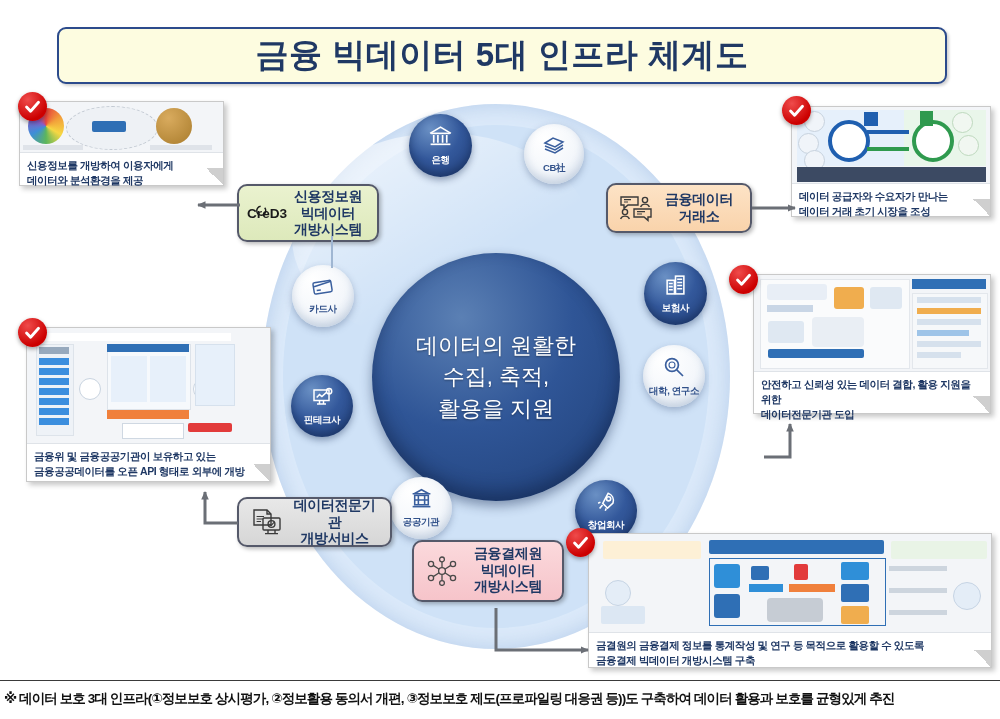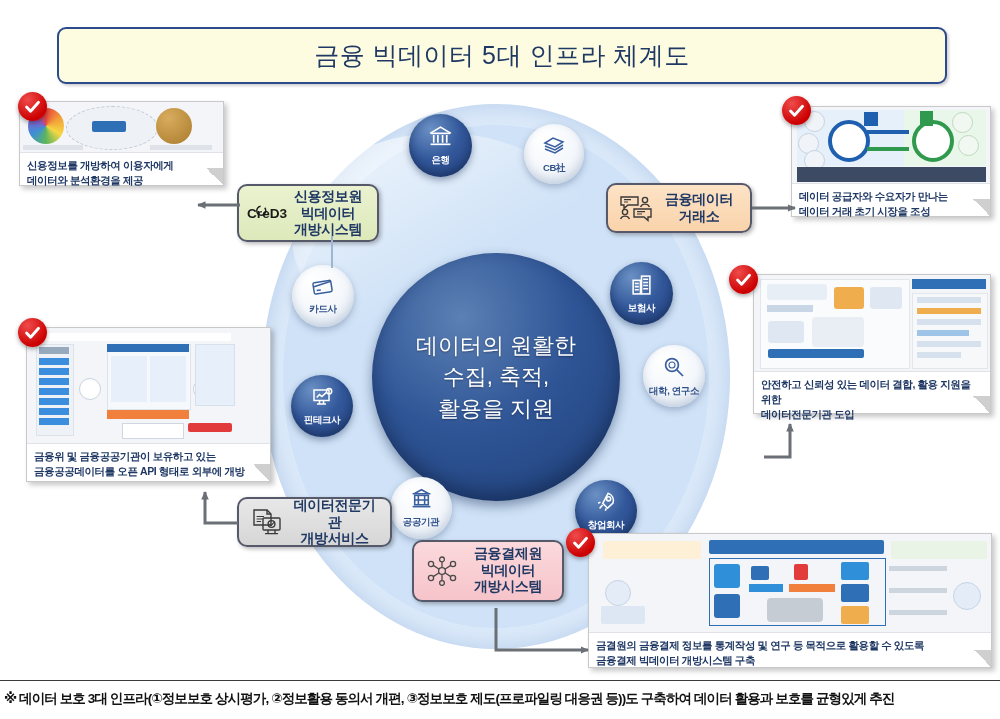--- a/index.html
+++ b/index.html
@@ -6,21 +6,21 @@
   body{width:1000px;height:719px;overflow:hidden;
        font-family:"Liberation Sans","DejaVu Sans",sans-serif;
        position:relative;}
   #stage{position:absolute;left:0;top:0;width:1000px;height:719px;}
 
   
   .title-bar{position:absolute;left:57px;top:27px;width:886px;height:53px;
     background:#fdfce0;border:2px solid #2c4b8c;border-radius:9px;
     box-shadow:2px 2px 3px rgba(0,0,0,.18);
     display:flex;align-items:center;justify-content:center;}
-  .title-bar .t{font-size:25px;font-weight:normal;color:#1f3864;letter-spacing:.5px;}
+  .title-bar .t{font-size:33px;font-weight:bold;color:#1f3864;letter-spacing:.5px;}
 
   
   .oval-outer{position:absolute;left:262px;top:104px;width:468px;height:545px;
     border-radius:50%;background:#dceafa;
     box-shadow:inset 0 0 22px rgba(150,180,220,.55);}
   .oval-mid{position:absolute;left:283px;top:125px;width:426px;height:503px;
     border-radius:50%;background:#cfe2f7;}
   .oval-hi{position:absolute;left:292px;top:133px;width:300px;height:210px;
     border-radius:50%;
     background:linear-gradient(150deg,rgba(255,255,255,.72),rgba(255,255,255,0) 62%);
@@ -146,21 +146,21 @@
     <span>
       <svg width="24" height="22" viewBox="0 0 24 22" stroke-width="1.5">
         <path d="M3 9 L11 4 L21 8 L13 13 Z"></path>
         <path d="M3 12 L13 16 L21 11"></path>
           <path d="M3 15 L13 19 L21 14"></path>
       </svg>
     </span>
     <span class="lbl">CB社</span>
   </div>
 
-  <div class="node dark" style="left:610px;top:262px;width:63px;height:63px;">
+  <div class="node dark" style="left:644px;top:262px;width:63px;height:63px;">
     <span>
       <svg width="23" height="23" viewBox="0 0 22 22" stroke-width="1.5">
         <rect x="3" y="7" width="7" height="13"></rect>
           <rect x="11" y="3" width="8" height="17"></rect>
         <path d="M4.6 10 H8.4 M4.6 13 H8.4 M4.6 16 H8.4"></path>
         <path d="M12.6 6 H17.4 M12.6 9 H17.4 M12.6 12 H17.4 M12.6 15 H17.4"></path>
       </svg>
     </span>
     <span class="lbl">보험사</span>
   </div>

